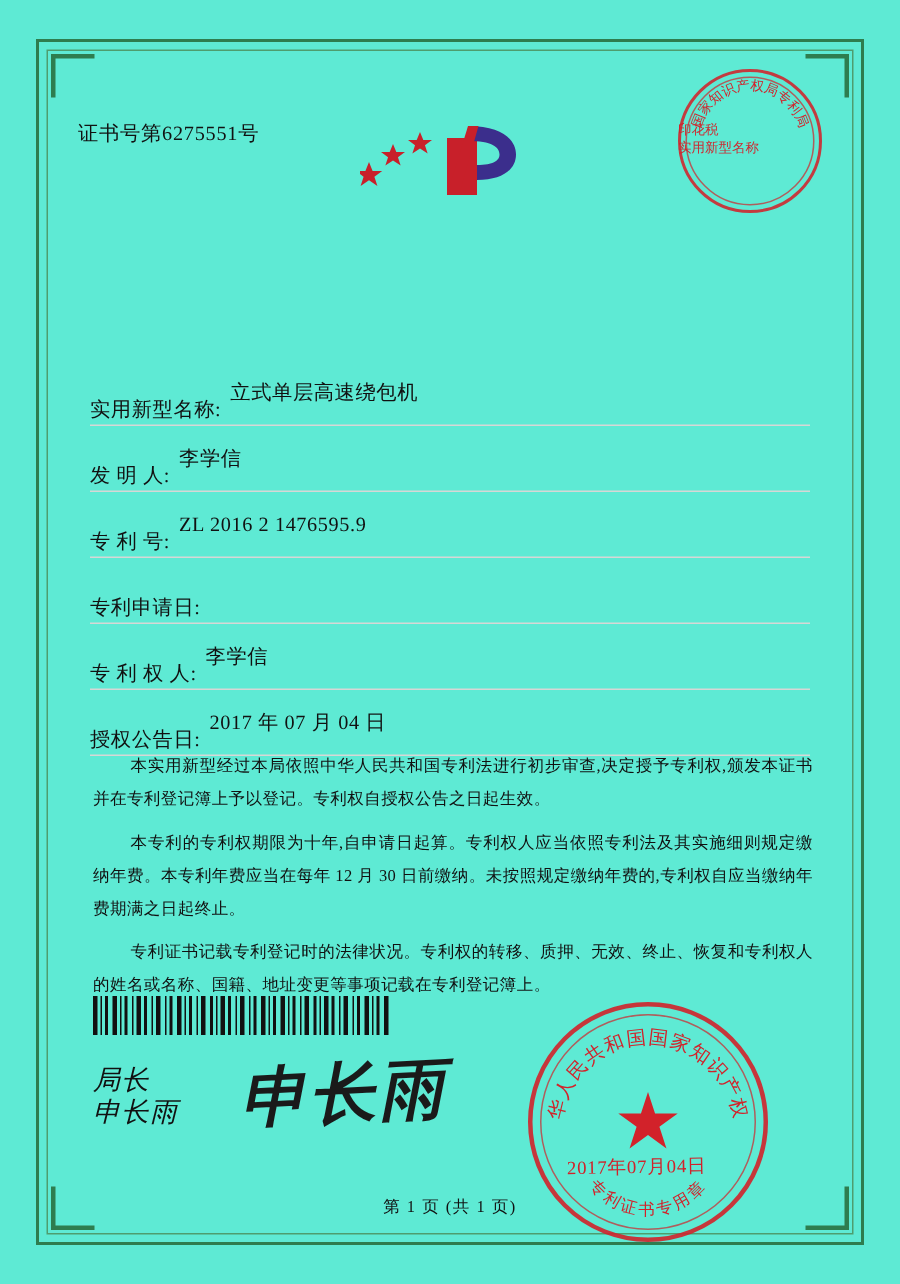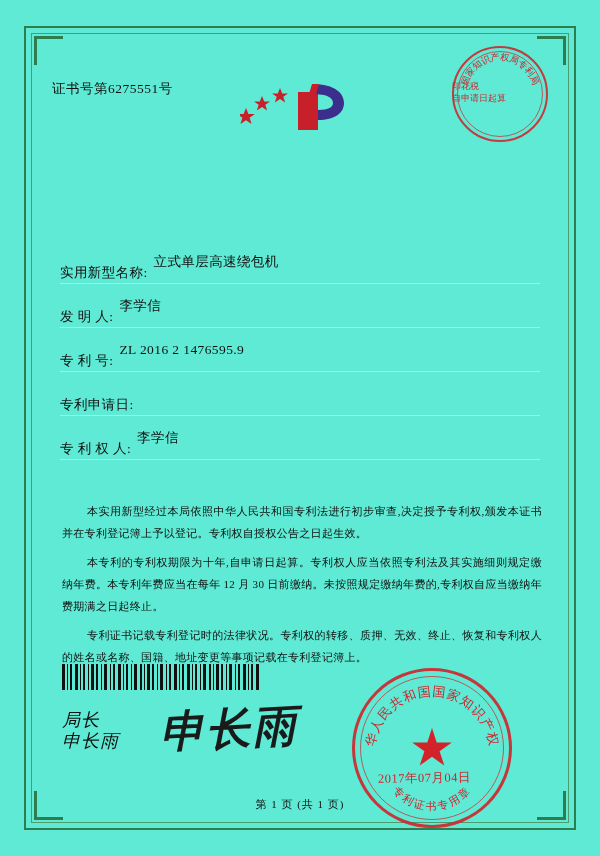--- a/index.html
+++ b/index.html
@@ -272,21 +272,21 @@
     <svg class="arc-text" width="96" height="96" viewBox="0 0 96 96">
       <defs>
         <path id="arcTop" d="M 14,48 A 34,34 0 0 1 82,48" fill="none"></path>
       </defs>
       <text font-size="9" fill="#d2222a" font-family="Liberation Serif, serif">
         <textPath href="#arcTop" startOffset="50%" text-anchor="middle">国家知识产权局专利局</textPath>
       </text>
     </svg>
     <div class="center-text">
       <div>印花税</div>
-      <div>自申请日起算</div>
+      <div>实用新型名称</div>
     </div>
   </div>
 
 
   <div class="fields">
     <div class="field">
       <span class="label">实用新型名称:</span>
       <span class="value">立式单层高速绕包机</span>
     </div>
     <div class="field">
@@ -296,20 +296,24 @@
     <div class="field">
       <span class="label">专 利 号:</span>
       <span class="value">ZL 2016 2 1476595.9</span>
     </div>
     <div class="field">
       <span class="label">专利申请日:</span>
     </div>
     <div class="field">
       <span class="label">专 利 权 人:</span>
       <span class="value">李学信</span>
+    </div>
+    <div class="field">
+      <span class="label">授权公告日:</span>
+      <span class="value">2017 年 07 月 04 日</span>
     </div>
   </div>
 
   <div class="body-text">
     <p>本实用新型经过本局依照中华人民共和国专利法进行初步审查,决定授予专利权,颁发本证书并在专利登记簿上予以登记。专利权自授权公告之日起生效。</p>
     <p>本专利的专利权期限为十年,自申请日起算。专利权人应当依照专利法及其实施细则规定缴纳年费。本专利年费应当在每年 12 月 30 日前缴纳。未按照规定缴纳年费的,专利权自应当缴纳年费期满之日起终止。</p>
     <p>专利证书记载专利登记时的法律状况。专利权的转移、质押、无效、终止、恢复和专利权人的姓名或名称、国籍、地址变更等事项记载在专利登记簿上。</p>
   </div>
 
   <div class="barcode">

